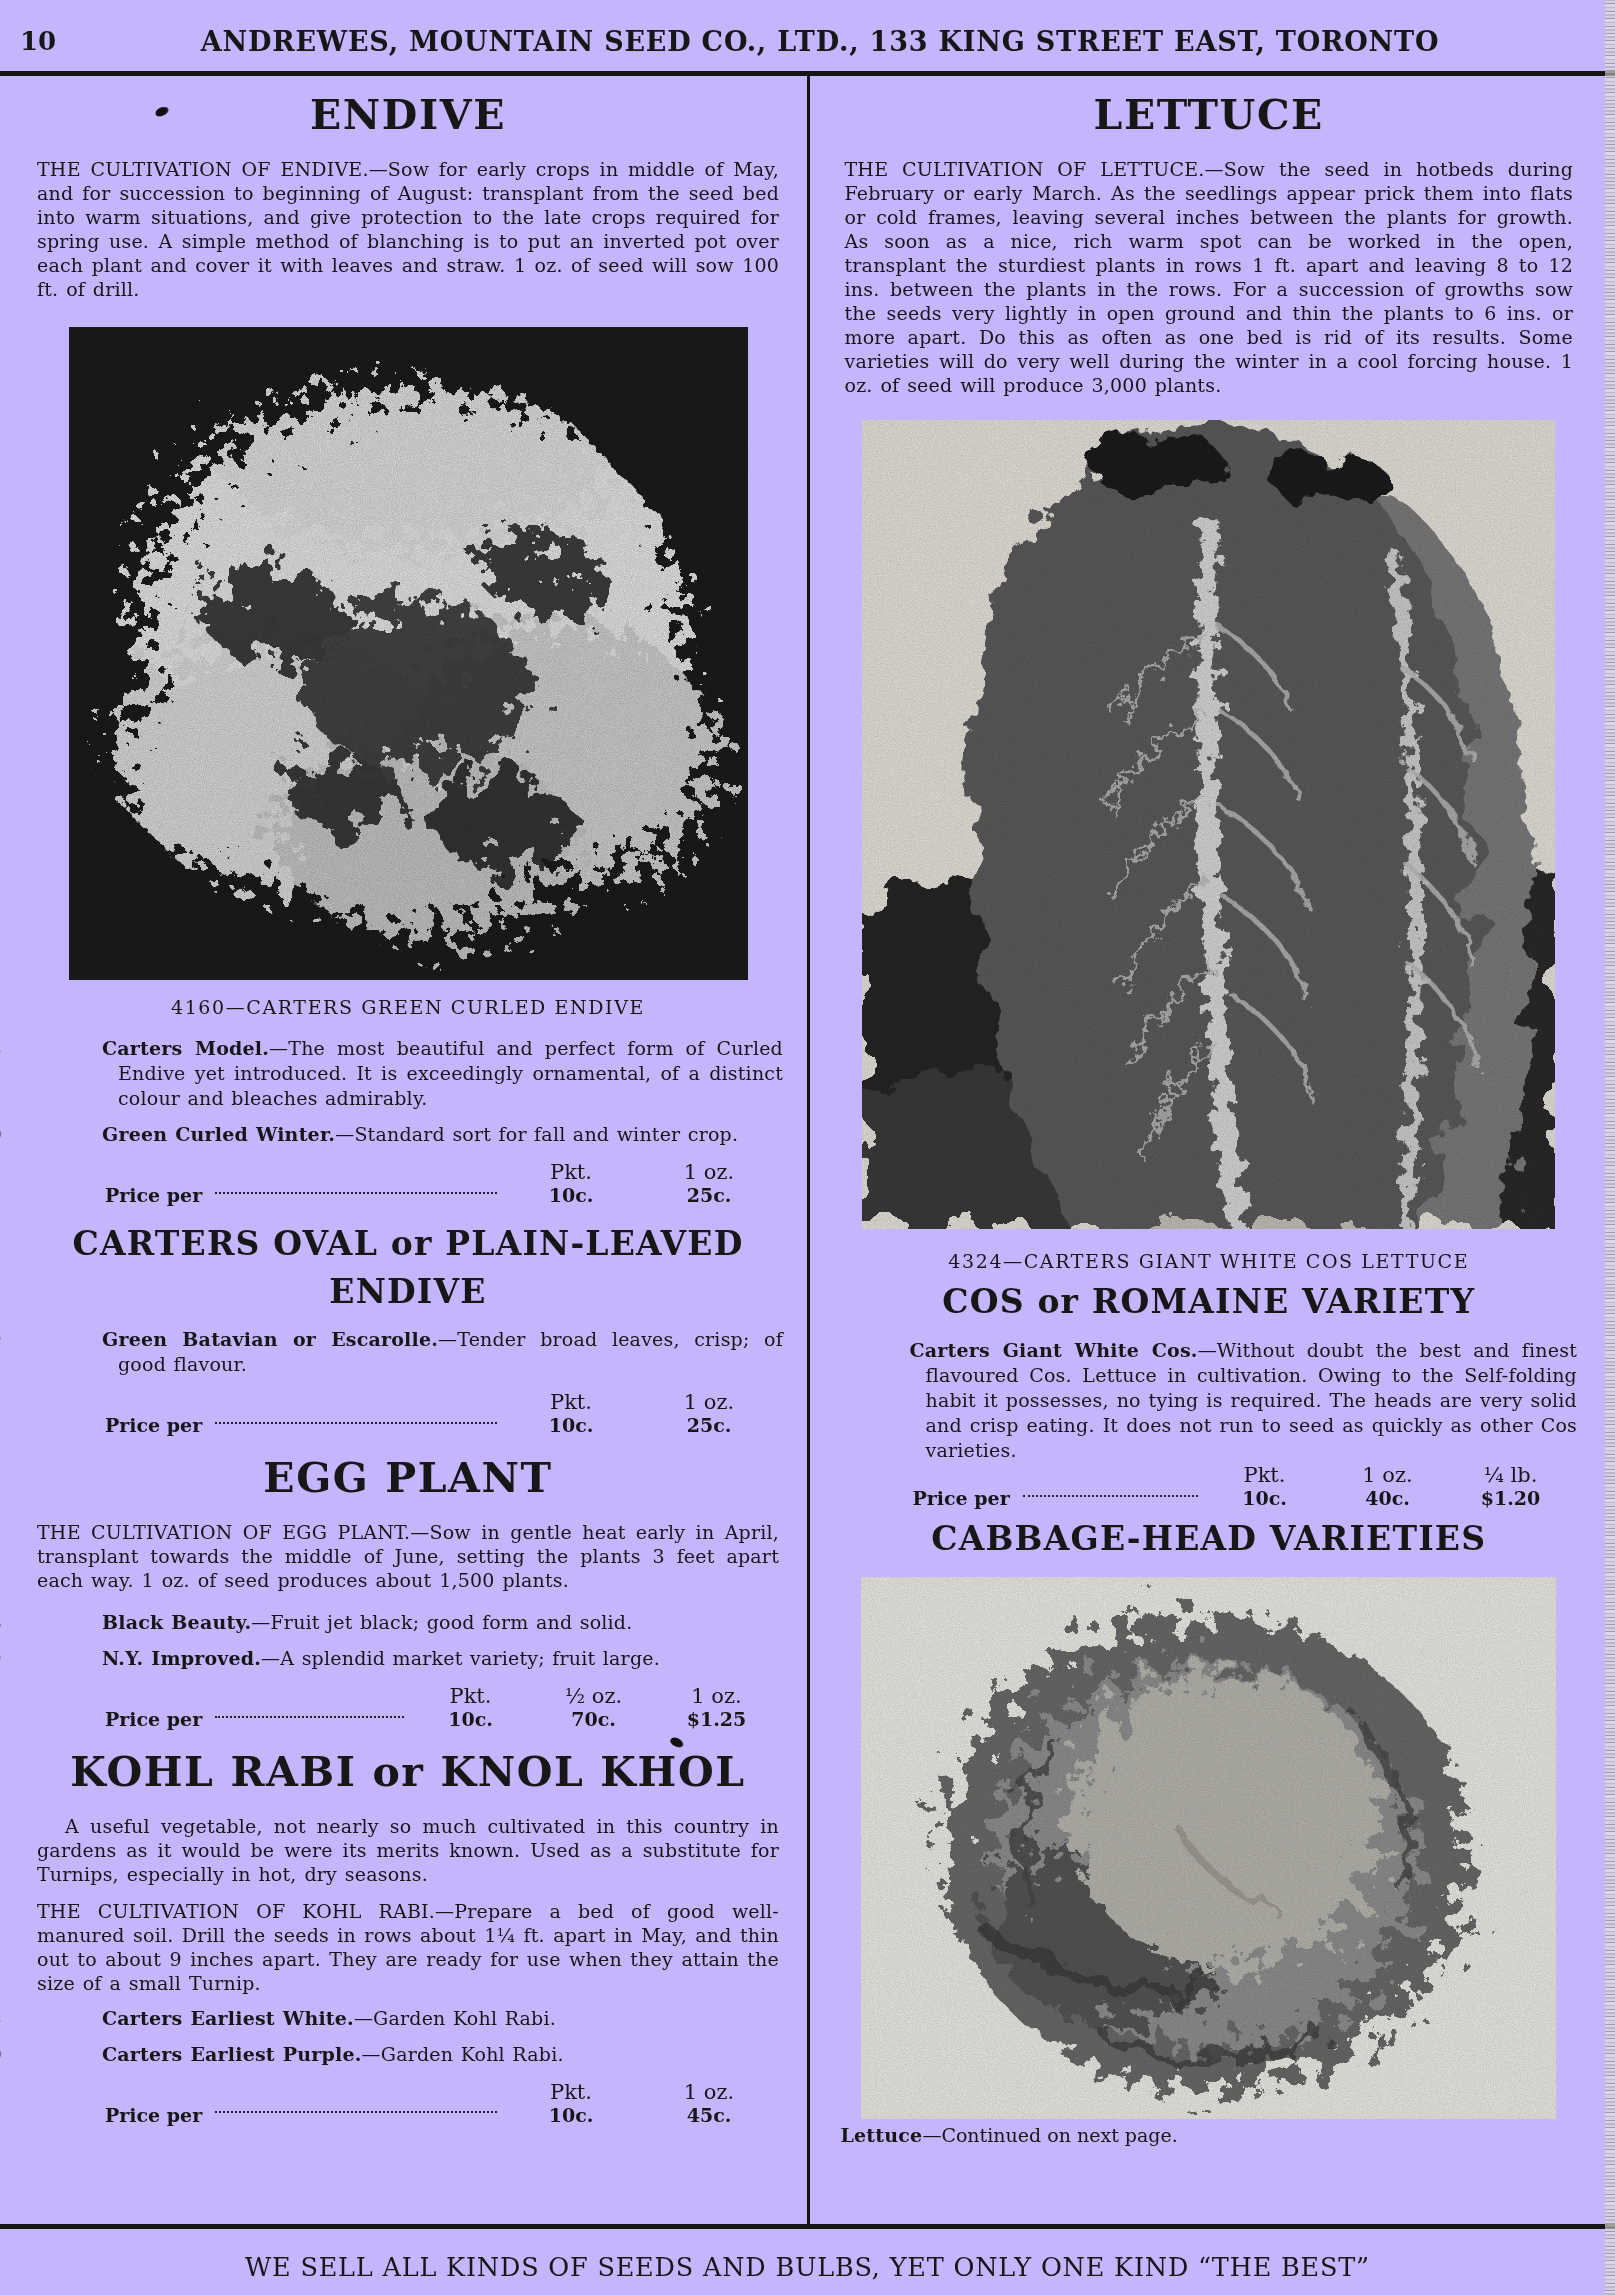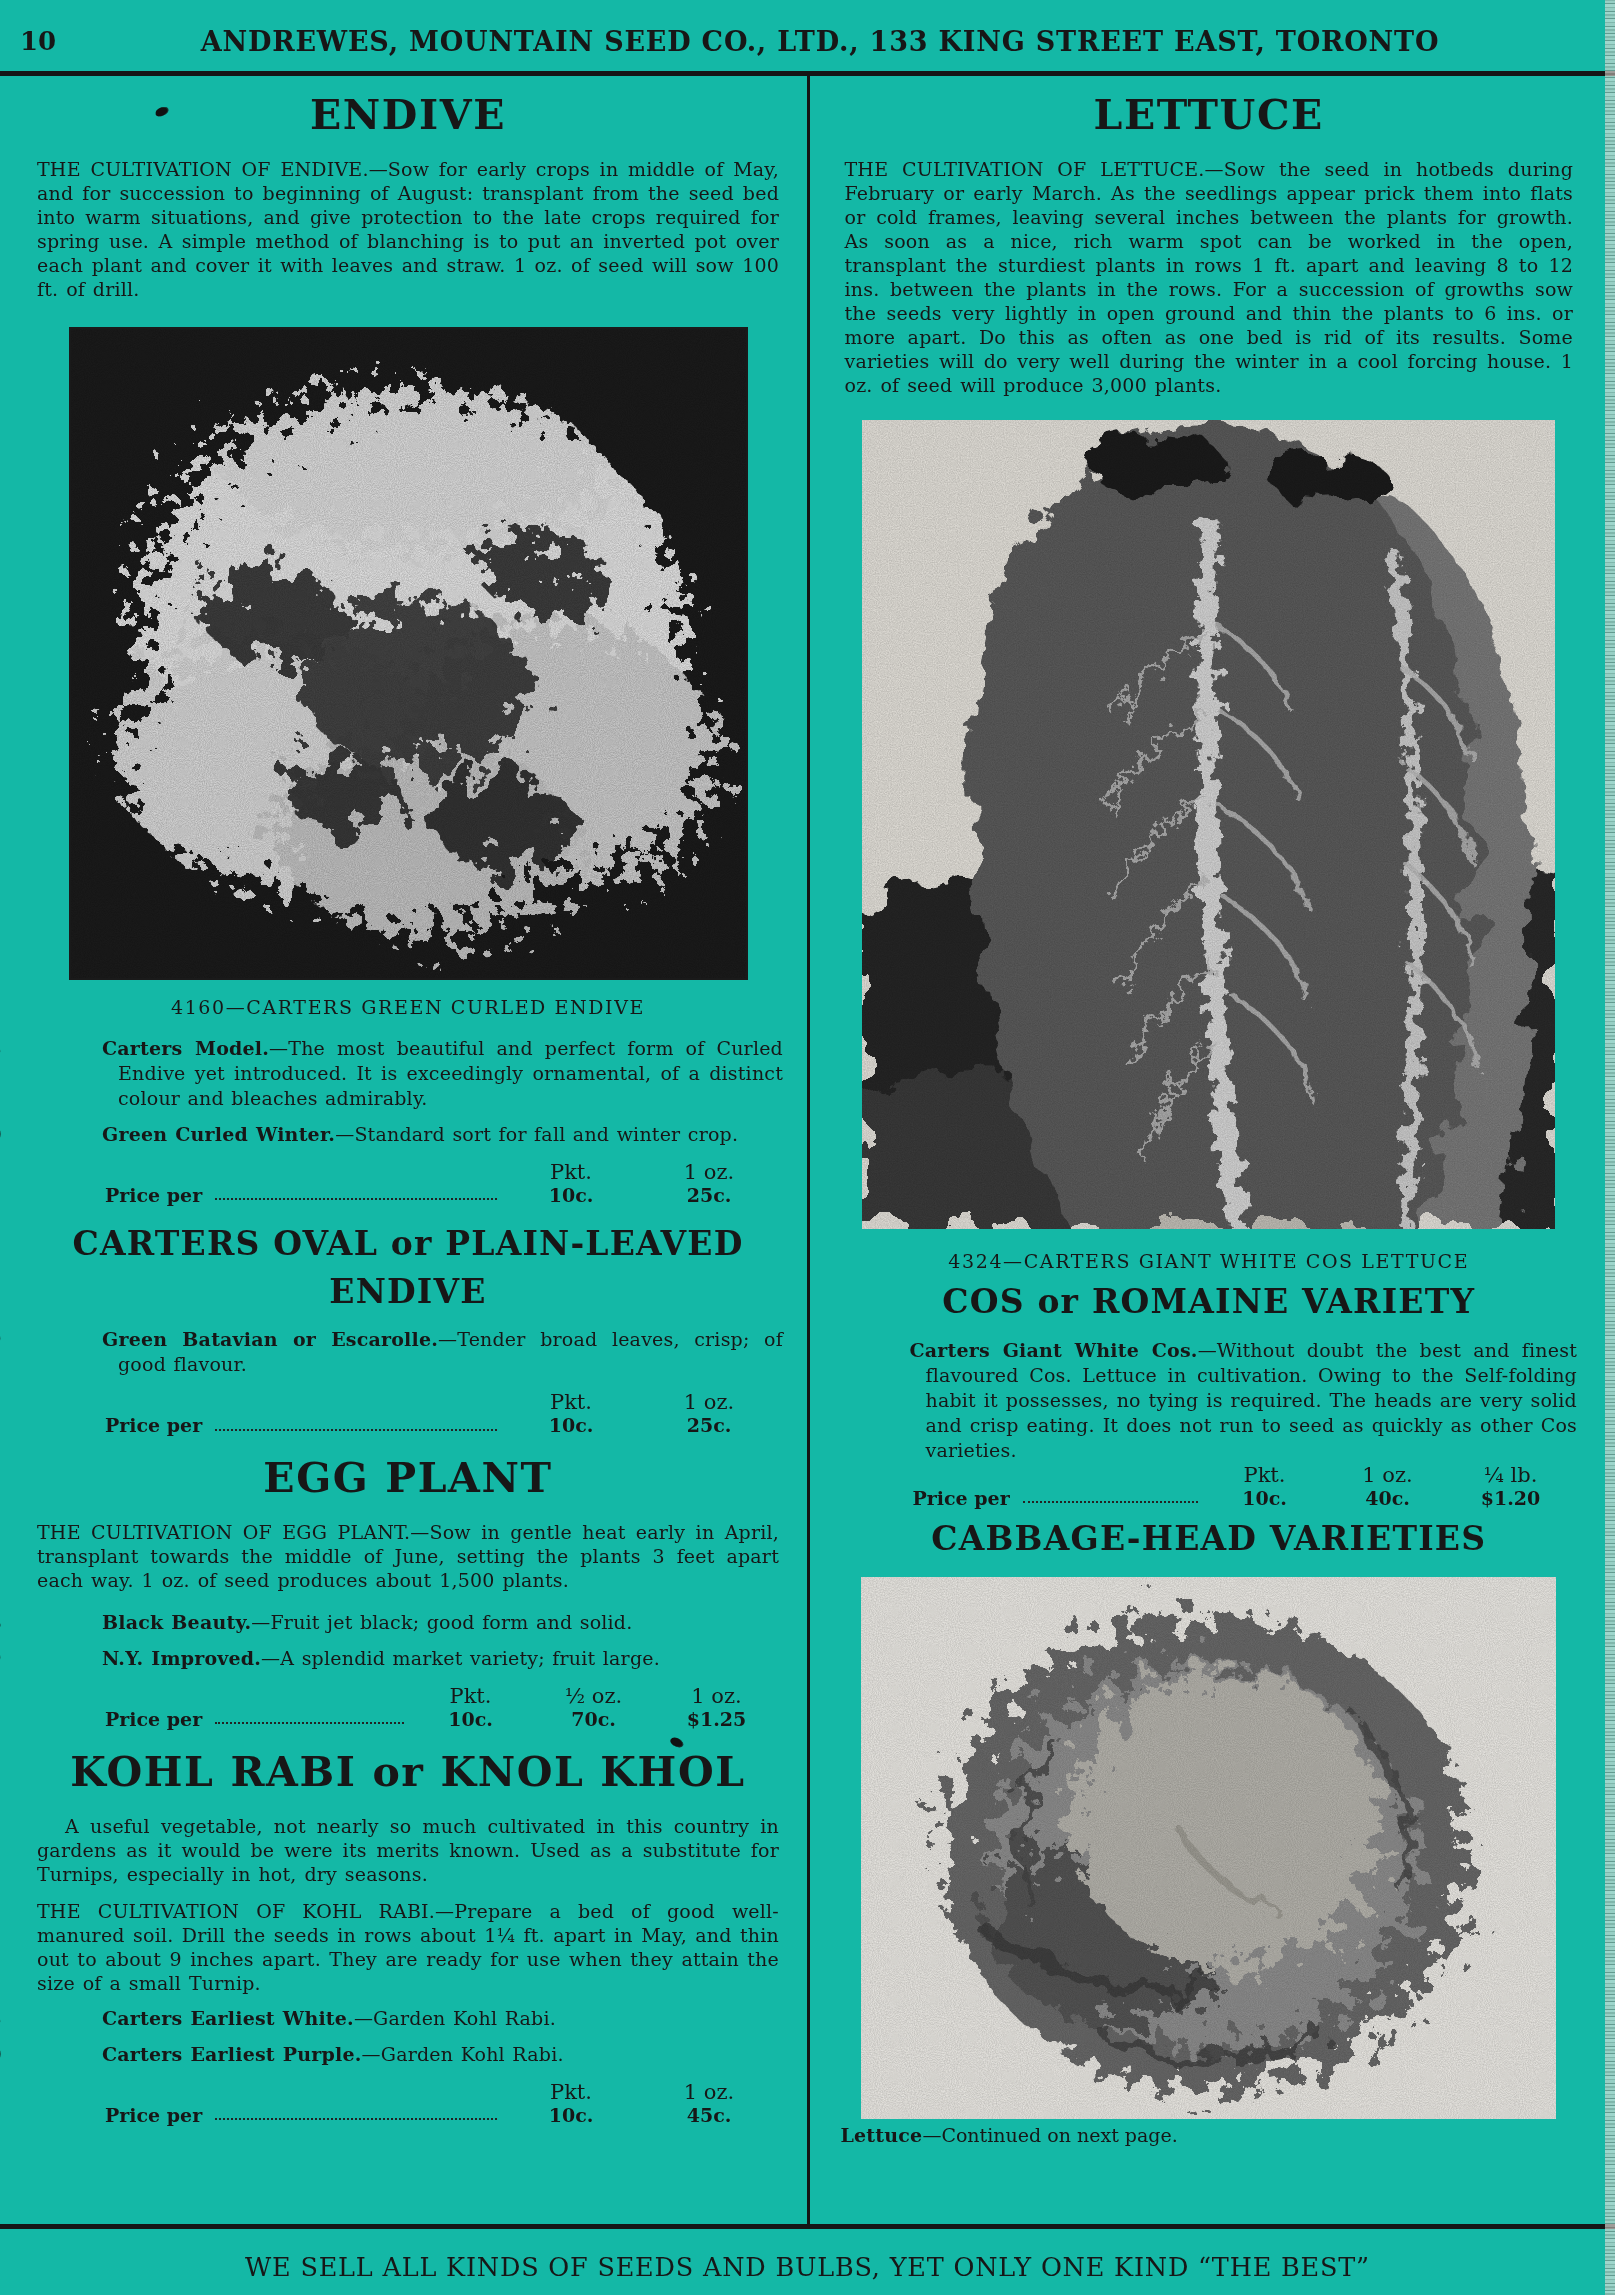--- a/index.html
+++ b/index.html
@@ -1,18 +1,18 @@
 <!DOCTYPE html>
 <html style="font-size:13px"><head>
 <meta charset="utf-8">
 <style>
   html,body{margin:0;padding:0;background:#888;}
   .page{
     position:relative; width:1615px; height:2295px; margin:0 auto;
-    background:#14b8a6; color:#171717; overflow:hidden;
+    background:#c4b5fd; color:#171717; overflow:hidden;
     font-family:"DejaVu Serif","Liberation Serif",serif;
   }
   .page-edge{position:absolute;right:0;top:0;bottom:0;width:10px;opacity:.65;
     background:repeating-linear-gradient(0deg,#b9b6ae 0 1.6px,#e8e6e0 1.6px 4.1px,#8e8b84 4.1px 5px,#dddbd4 5px 7.4px);}
   
   .page-header{position:absolute;top:21.4px;left:0;right:0;height:46px;}
   .page-num{position:absolute;left:20px;top:5px;font-size:26px;font-weight:bold;}
   .header-title{display:block;text-align:center;font-size:27px;font-weight:bold;letter-spacing:0.8px;padding-top:5px;padding-left:25px;}
   .rule{position:absolute;left:0;right:0;height:5px;background:#151515;}
   .rule-top{top:71px;}
@@ -29,21 +29,21 @@
   .body-text{font-size:19px;line-height:24px;text-align:justify;margin:4px;letter-spacing:0.2px;word-spacing:1.6px;}
   .indent-first{text-indent:28px;}
   .item{font-size:19px;line-height:25px;text-align:justify;margin:0;
         padding-left:85px;text-indent:-85px;letter-spacing:0.2px;word-spacing:1.2px;}
   .item .code{display:inline-block;min-width:69px;font-weight:bold;}
   .item .iname{font-weight:bold;}
   .caption{font-size:19px;text-align:center;letter-spacing:1.6px;margin:0;}
   
   .price-block{margin-right:5px;}
   .price-units{display:flex;justify-content:flex-end;font-size:21px;}
-  .price-row{display:flex;align-items:flex-end;font-size:19px;}
+  .price-row{display:flex;align-items:center;font-size:19px;}
   .price-label{font-weight:bold;margin-left:72px;white-space:nowrap;}
   .leader{flex:1;border-bottom:2.5px dotted #222;margin:0 5px 5.8px 13px;height:0.8px;}
   .pcol{width:138px;text-align:center;flex:0 0 auto;}
   .pcol3{width:123px;text-align:center;flex:0 0 auto;}
   .pval{font-weight:bold;}
   
   .photo{margin:0 auto;padding:0;display:block;position:relative;}
   .photo svg{display:block;width:100%;height:100%;}
   .endive-photo{width:675px;height:649px;border:2.5px solid #1a1a1a;background:#1c1c1c;}
   .cos-photo{width:693px;height:809px;}

